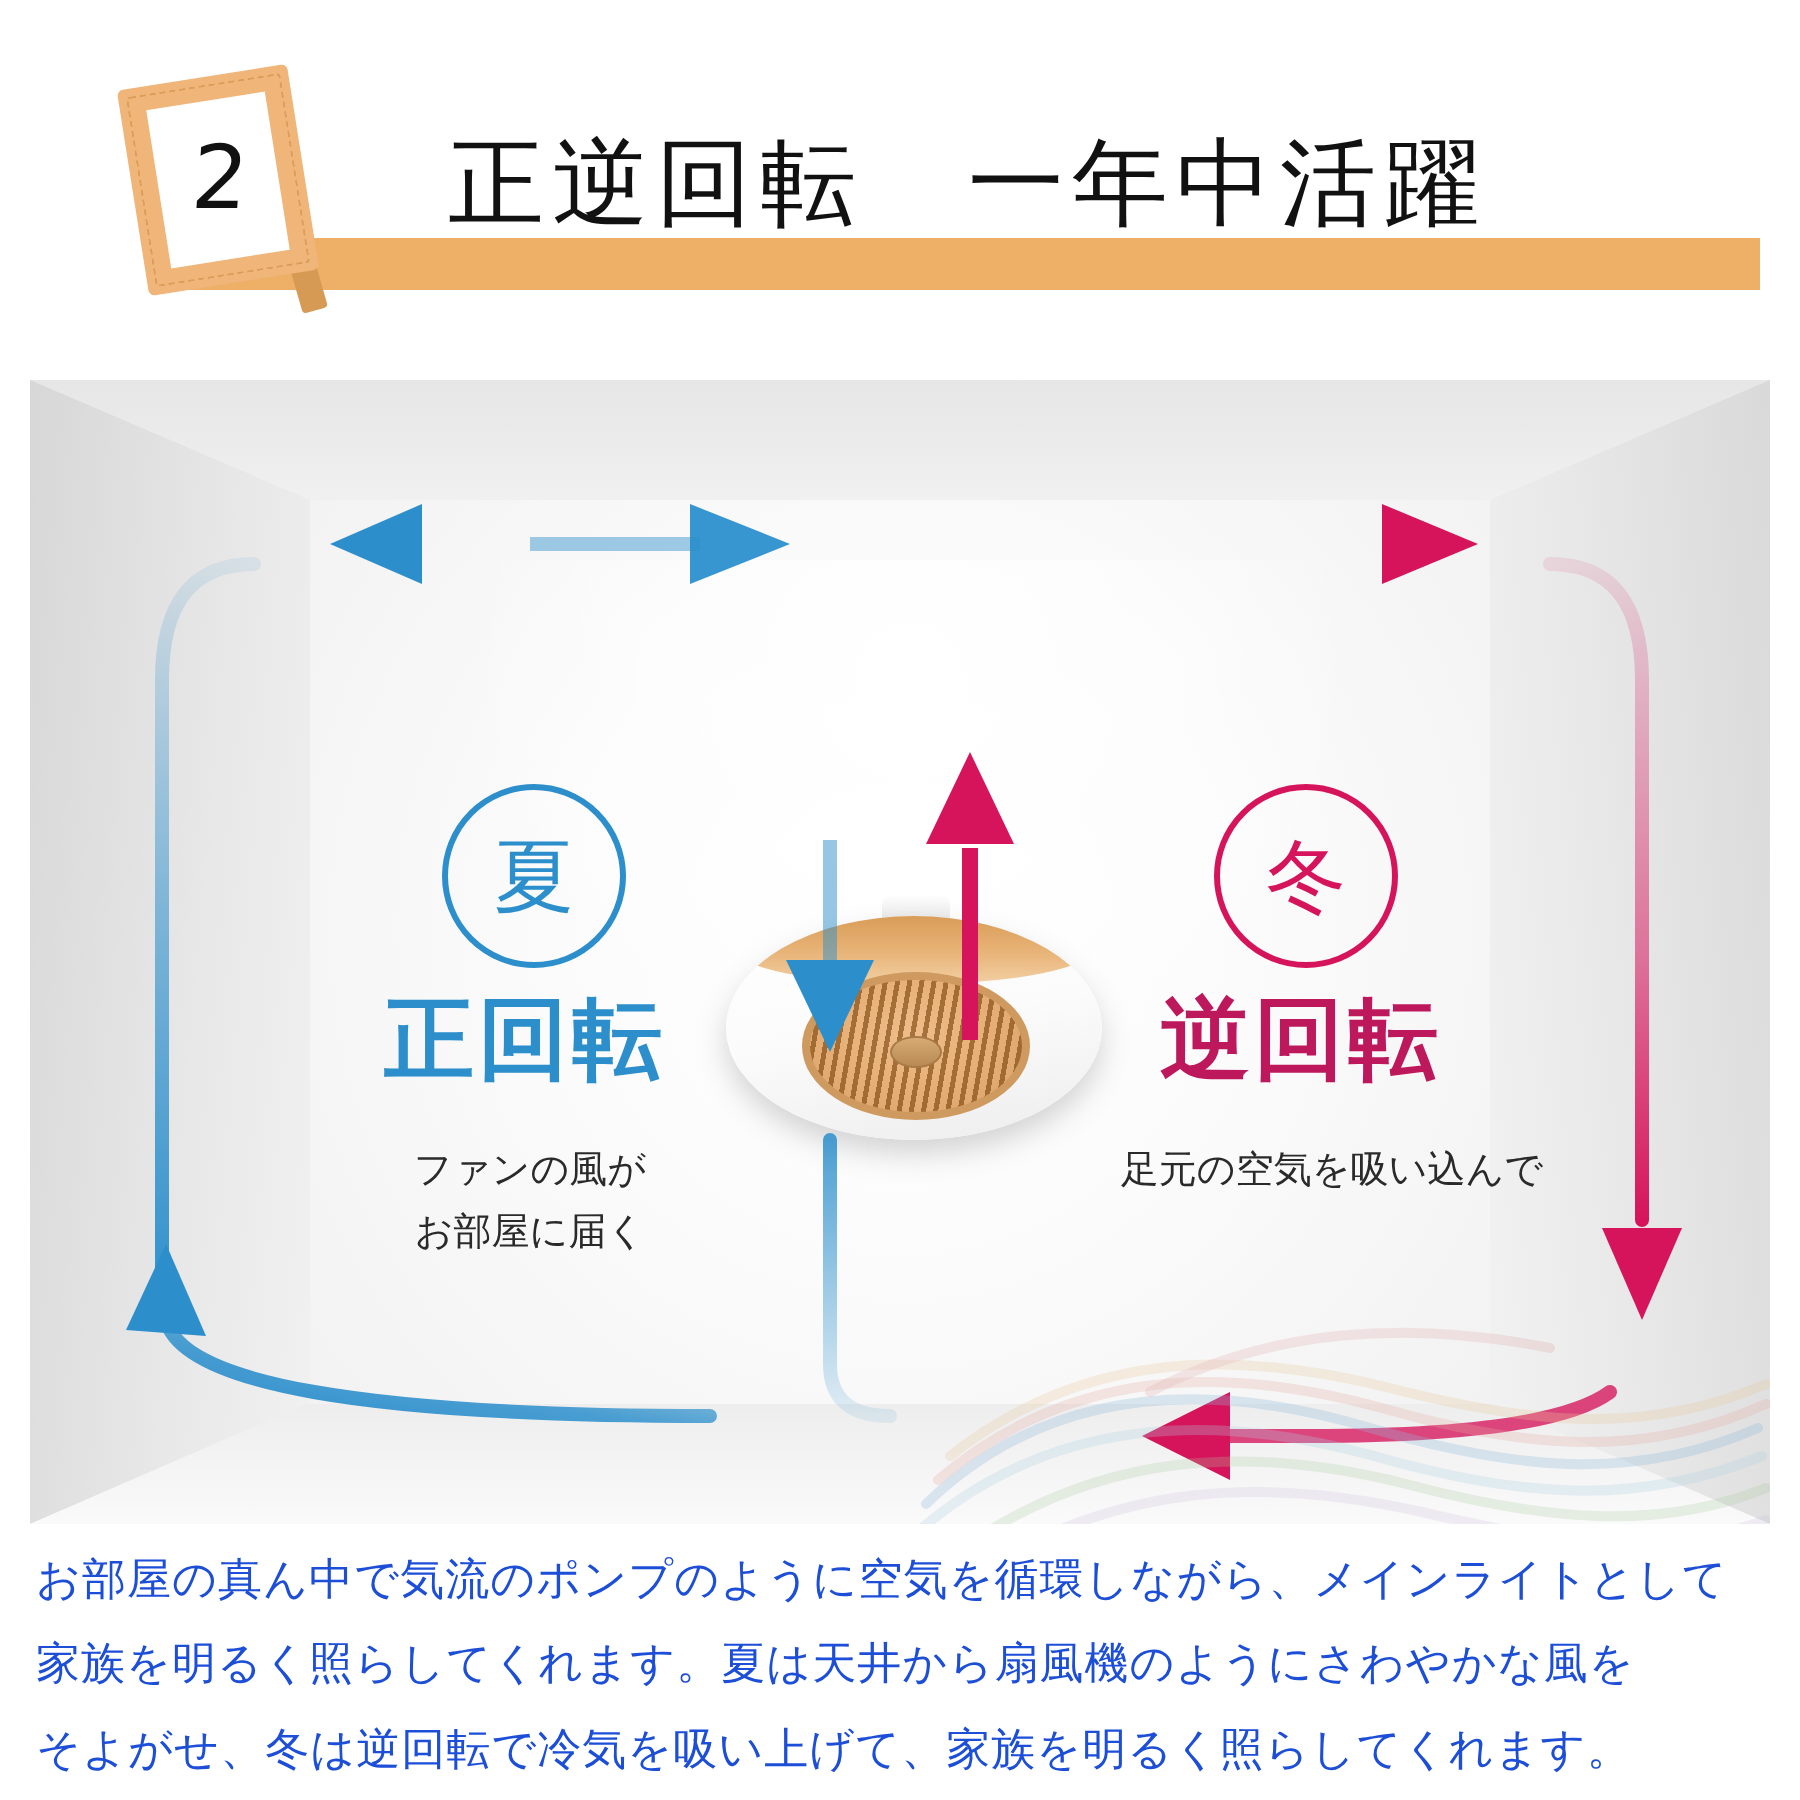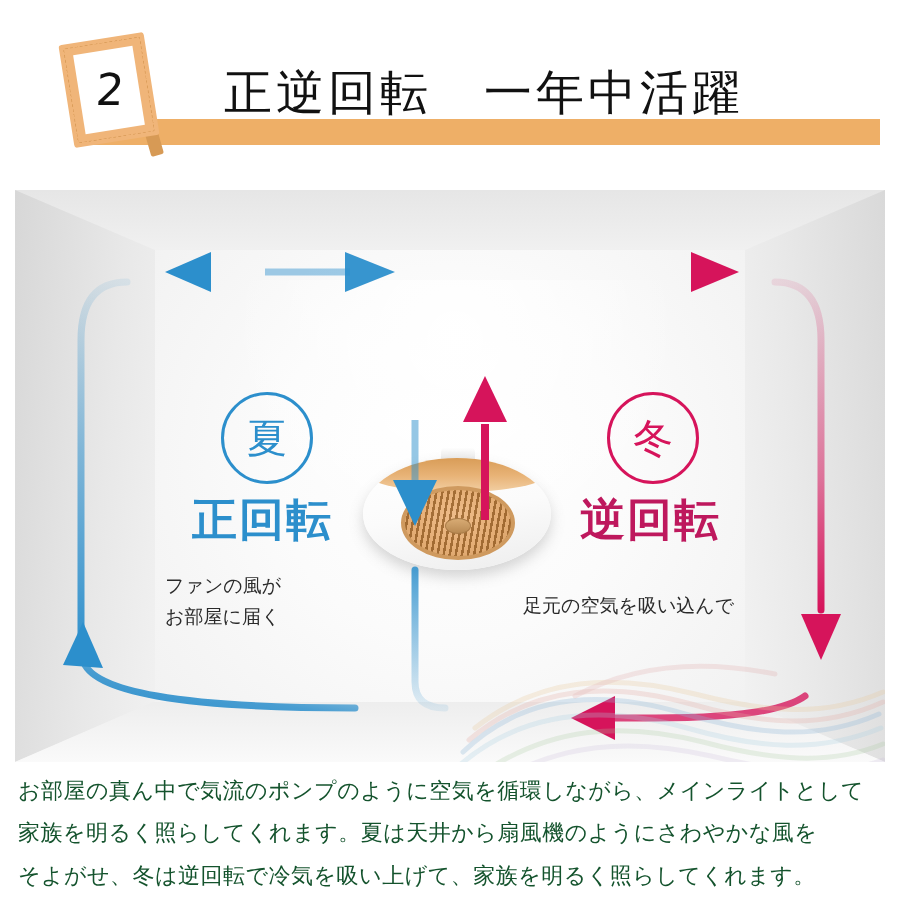--- a/index.html
+++ b/index.html
@@ -157,37 +157,37 @@
   .rot-label{
     position:absolute;
     font-family:"DejaVu Sans","Liberation Sans",sans-serif;
     font-size:45px;font-weight:700;letter-spacing:2px;white-space:nowrap;margin-left:20px;
   }
   #summer-rot{left:157px;top:300px;color:#2c8fcc;}
   #winter-rot{left:545px;top:300px;color:#be185d;}
   .desc{
     position:absolute;
     font-family:"DejaVu Sans","Liberation Sans",sans-serif;
-    font-size:19px;color:#2a2a2a;line-height:1.62;
+    font-size:19px;color:#2a2a2a;line-height:1.62;text-align:center;
     white-space:nowrap;
   }
   #summer-desc{left:150px;top:380px;width:200px;}
-  #winter-desc{left:508px;top:380px;width:286px;margin-top:20px;}
+  #winter-desc{left:508px;top:380px;width:286px;}
 
   
   #watermark{
     position:absolute;left:440px;top:466px;width:430px;height:150px;
     opacity:.55;pointer-events:none;
   }
 
   
   #caption{
     position:absolute;left:18px;top:770px;width:866px;
     font-family:"DejaVu Serif","Liberation Serif",serif;
-    font-size:22px;color:#14532d;line-height:1.93;
+    font-size:22px;color:#1d4ed8;line-height:1.93;
     letter-spacing:.5px;
   }
   .cap-line{white-space:nowrap;}
 </style>
 </head>
 <body>
 
 <div id="header">
   <div id="header-accent-bar"></div>
 

